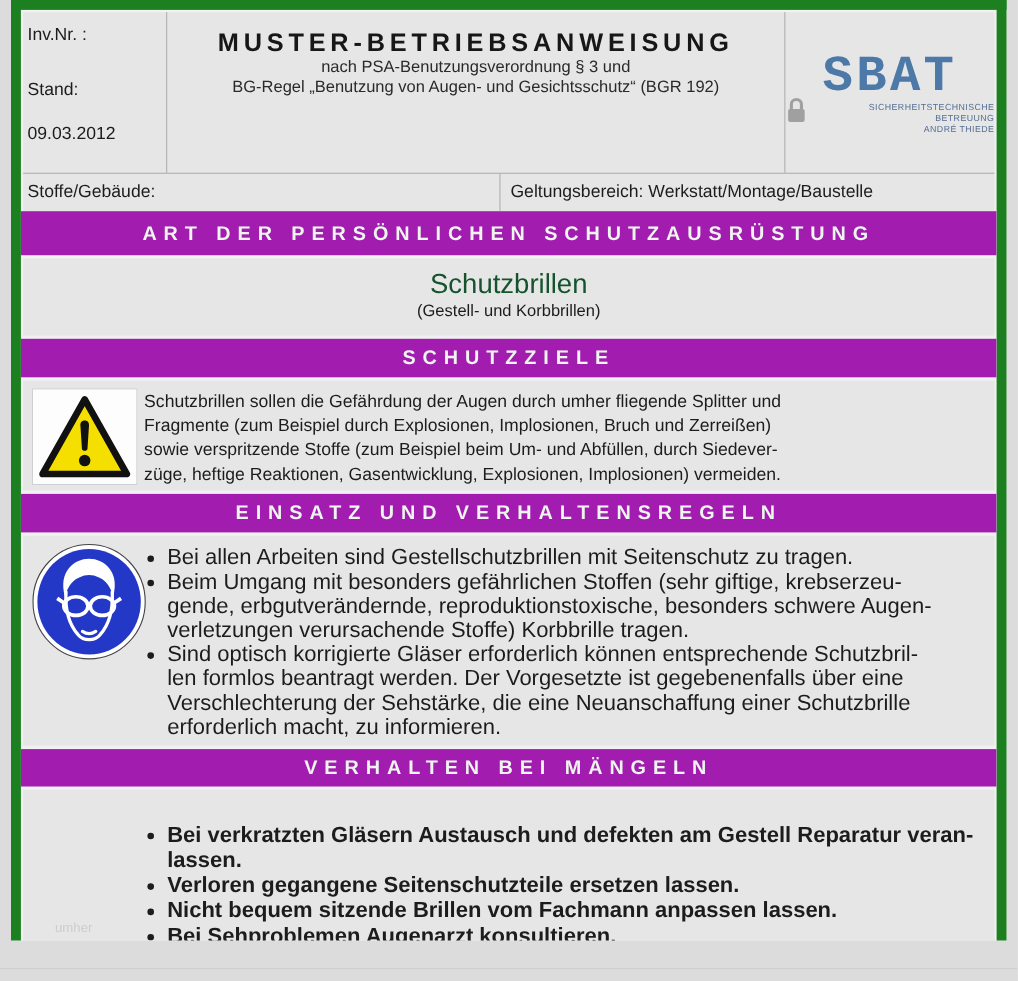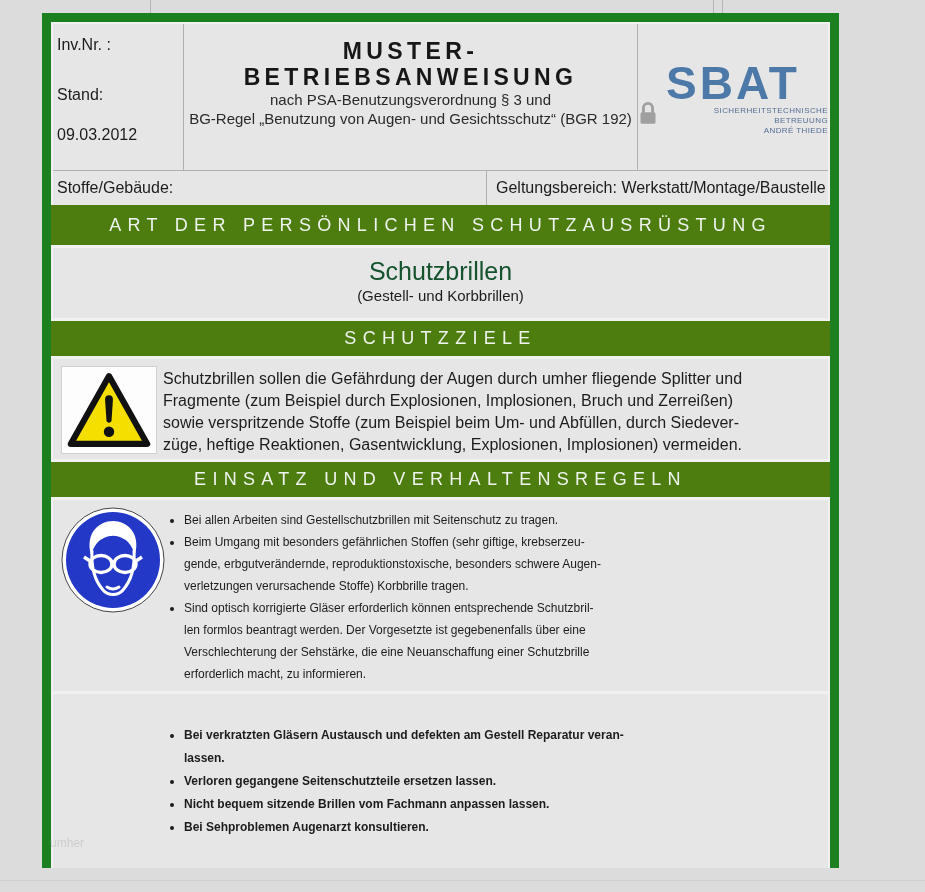--- a/index.html
+++ b/index.html
@@ -2,66 +2,66 @@
 <html><head>
 <meta charset="utf-8">
 <style>
   html,body{margin:0;padding:0;background:#dcdcdc;}
   .canvas{
     position:relative;width:925px;height:892px;background:#dcdcdc;overflow:hidden;
     font-family:"Liberation Sans","DejaVu Sans",sans-serif;color:#1c1c1c;
   }
   .tick{position:absolute;top:0;width:1px;height:13px;background:#b5b5b5;}
   .frame{
-    position:absolute;left:10px;top:13px;width:797px;height:855px;
+    position:absolute;left:10px;top:0;width:905px;height:855px;
     box-sizing:border-box;border:9px solid #1c8020;border-bottom:none;
-    background:#f1f1f1;overflow:hidden;margin-left:32px;
+    background:#f1f1f1;overflow:hidden;
   }
   
   .head-block{margin:2px 2px 0 2px;background:#e6e6e6;}
   .row1{display:flex;height:146px;border-bottom:1px solid #b0b0b0;}
   .col-inv{width:131px;box-sizing:border-box;border-right:1px solid #b0b0b0;
            padding:12px 4px 0 4px;font-size:16px;}
   .col-inv .stand{margin-top:32px;}
   .col-inv .date{margin-top:22px;}
   .col-title{flex:1;box-sizing:border-box;border-right:1px solid #b0b0b0;
              text-align:center;padding-top:14px;}
   .doc-title{font-size:23px;font-weight:bold;letter-spacing:0.19em;line-height:26px;color:#171717;}
   .doc-sub{font-size:15px;line-height:19px;color:#2a2a2a;}
   .col-logo{width:190px;box-sizing:border-box;padding-top:38px;text-align:center;}
-  .sbat{font-size:46px;line-height:42px;font-weight:bold;letter-spacing:3px;color:#4d79a8;}
+  .sbat{font-size:46px;line-height:42px;font-weight:bold;letter-spacing:3px;color:#4d79a8;font-family:Liberation Mono, monospace;}
   .tag-row{display:flex;justify-content:center;align-items:flex-start;margin-top:2px;}
   .tag-row svg{margin-top:-6px;margin-right:3px;flex:none;}
   .taglines{font-size:8px;line-height:10px;letter-spacing:0.4px;color:#546e94;text-align:right;}
   .row2{display:flex;height:34px;font-size:16px;}
   .col-betrieb{width:434px;box-sizing:border-box;border-right:1px solid #b0b0b0;
                padding:8px 0 0 4px;}
   .col-geltung{flex:1;padding:8px 0 16px 9px;}
   
   .band{
-    background:#4d7c0f;color:#eef5ee;font-weight:normal;font-size:18px;
+    background:#a21caf;color:#eef5ee;font-weight:bold;font-size:18px;
     letter-spacing:0.35em;text-align:center;display:flex;align-items:center;justify-content:center;
   }
   .band-art{height:40px;}
   .band-mid{height:35px;}
   .band-last{height:34px;}
   
   .cell{margin:3px 2px;background:#e6e6e6;position:relative;box-sizing:border-box;}
   .cell-equip{height:70px;text-align:center;padding-top:8px;}
   .equip-name{font-size:25px;line-height:30px;color:#14532d;}
   .equip-sub{font-size:15px;line-height:19px;}
   .cell-ziele{height:100px;}
   .icon-box{position:absolute;left:8px;top:7px;width:96px;height:88px;background:#fdfdfd;
             border:1px solid #d0d0d0;box-sizing:border-box;display:flex;align-items:center;justify-content:center;}
   .ziele-text{margin-left:110px;padding:9px 12px 0 0;font-size:16px;line-height:22px;}
   .ml{white-space:pre-line;}
   .cell-einsatz{height:191px;}
   .pictogram{position:absolute;left:8px;top:7px;width:104px;height:106px;}
   .cell ul{margin:0;padding:9px 10px 0 131px;list-style:disc outside;}
-  .cell li{font-size:12px;line-height:22px;}
+  .cell li{font-size:20px;line-height:22px;}
   .cell-maengel{height:200px;}
   .cell-maengel ul{padding-top:30px;}
   .cell-maengel li{line-height:23px;font-weight:bold;}
   
   .watermark{position:absolute;left:50px;top:836px;font-size:12px;color:#bdbdbd;opacity:.6;z-index:5;}
   .bottom-line{position:absolute;left:0;top:880px;width:100%;height:1px;background:#cfcfcf;}
 </style>
 </head>
 <body>
 
@@ -152,20 +152,21 @@
         <li class="ml">Beim Umgang mit besonders gefährlichen Stoffen (sehr giftige, krebserzeu-
 gende, erbgutverändernde, reproduktionstoxische, besonders schwere Augen-
 verletzungen verursachende Stoffe) Korbbrille tragen.</li>
         <li class="ml">Sind optisch korrigierte Gläser erforderlich können entsprechende Schutzbril-
 len formlos beantragt werden. Der Vorgesetzte ist gegebenenfalls über eine
 Verschlechterung der Sehstärke, die eine Neuanschaffung einer Schutzbrille
 erforderlich macht, zu informieren.</li>
       </ul>
     </div>
 
+    <div class="band band-last">VERHALTEN BEI MÄNGELN</div>
 
     <div class="cell cell-maengel">
       <ul>
         <li class="ml">Bei verkratzten Gläsern Austausch und defekten am Gestell Reparatur veran-
 lassen.</li>
         <li class="ml">Verloren gegangene Seitenschutzteile ersetzen lassen.</li>
         <li class="ml">Nicht bequem sitzende Brillen vom Fachmann anpassen lassen.</li>
         <li class="ml">Bei Sehproblemen Augenarzt konsultieren.</li>
       </ul>
     </div>

